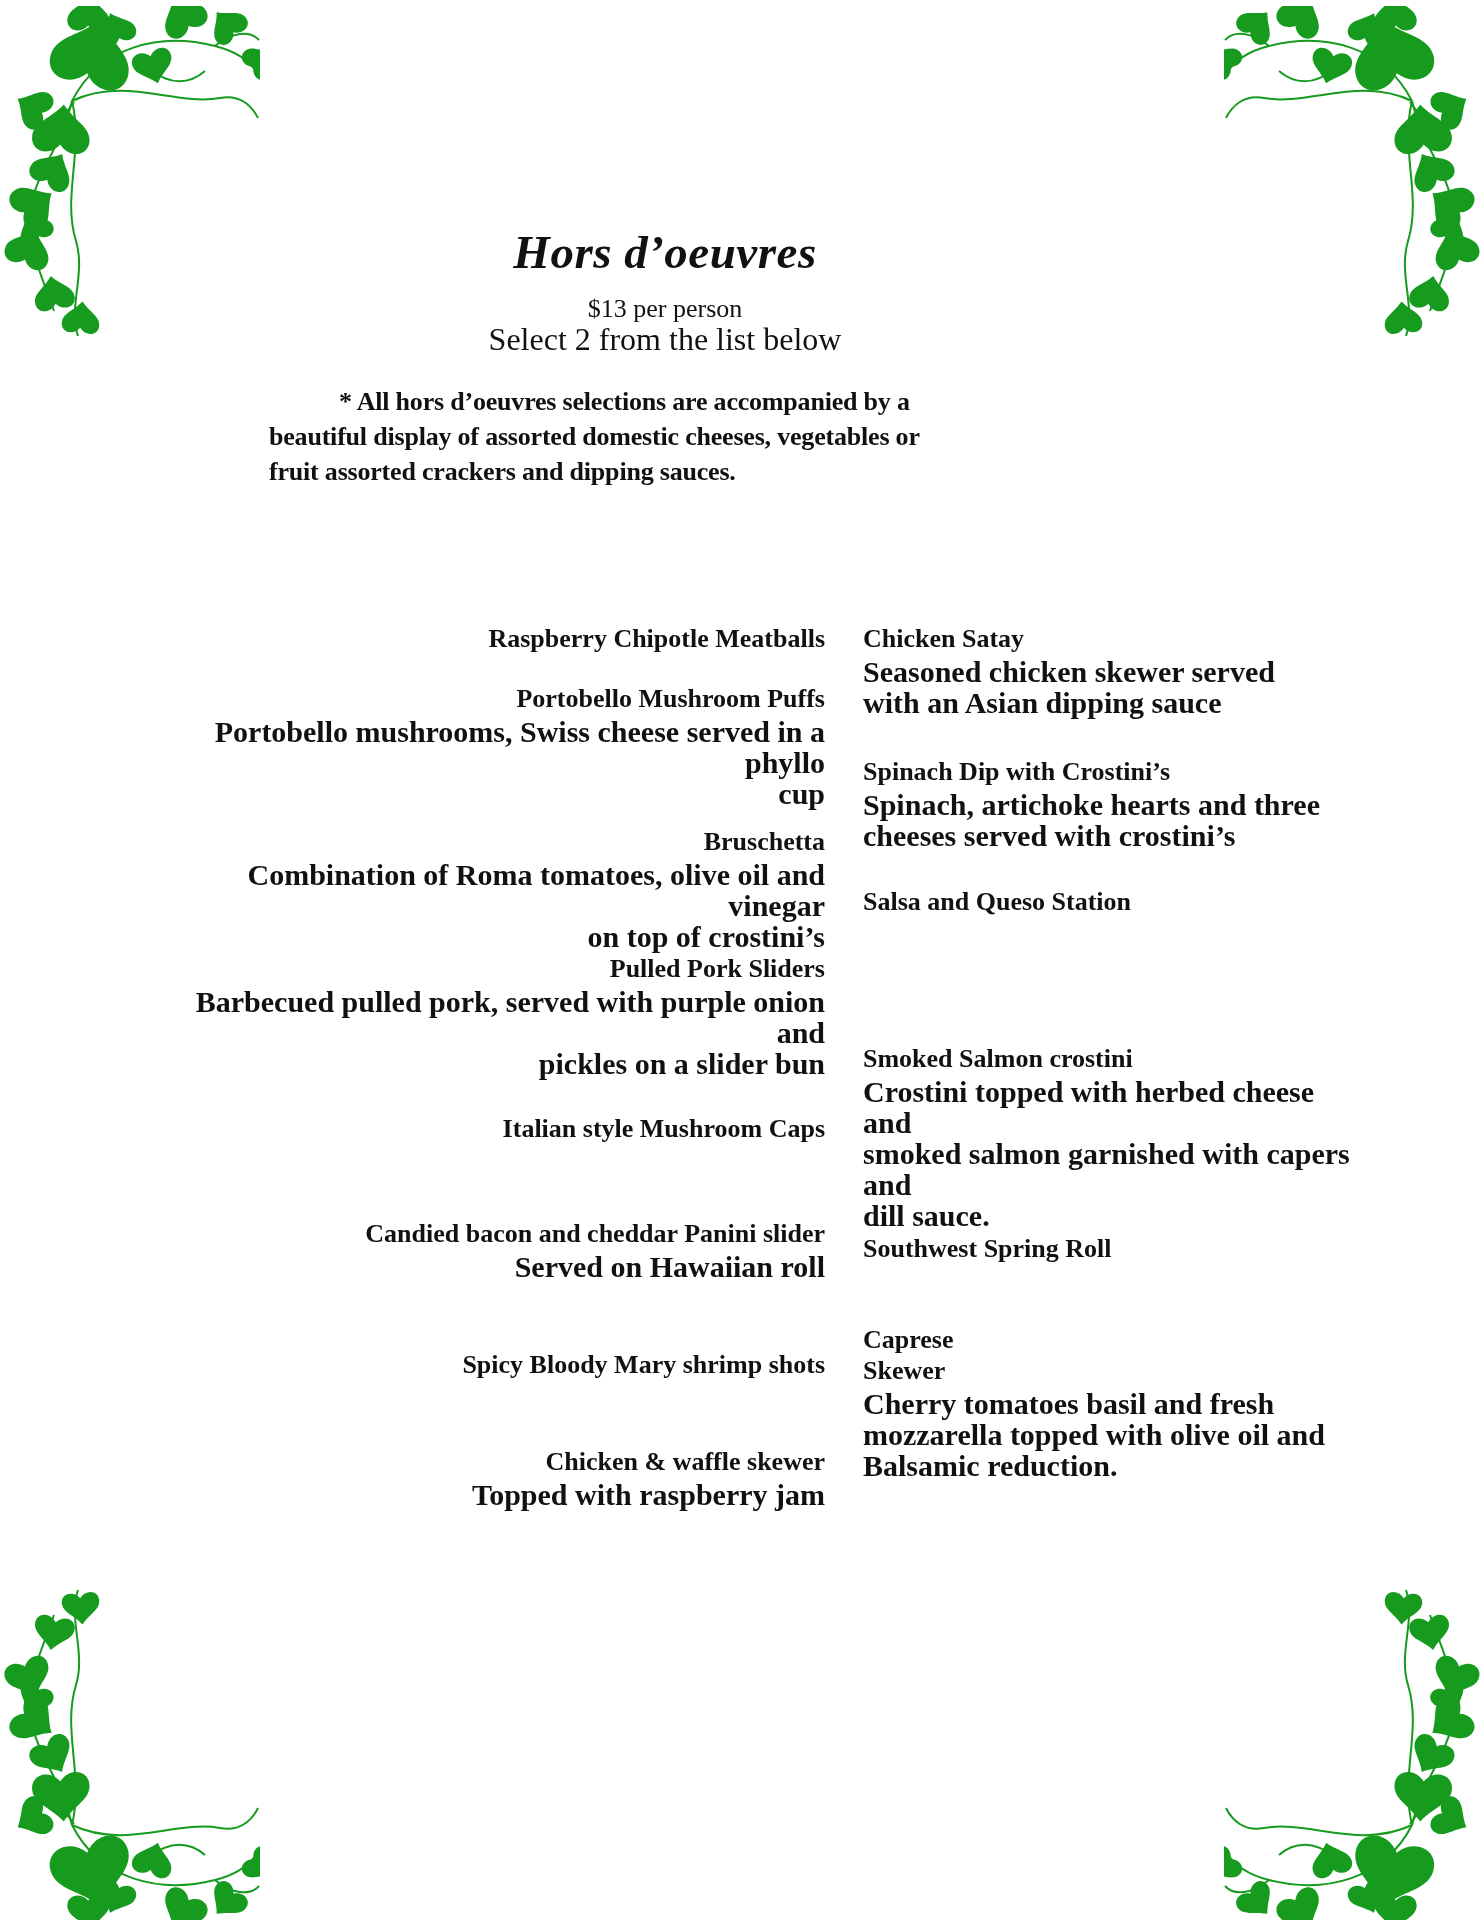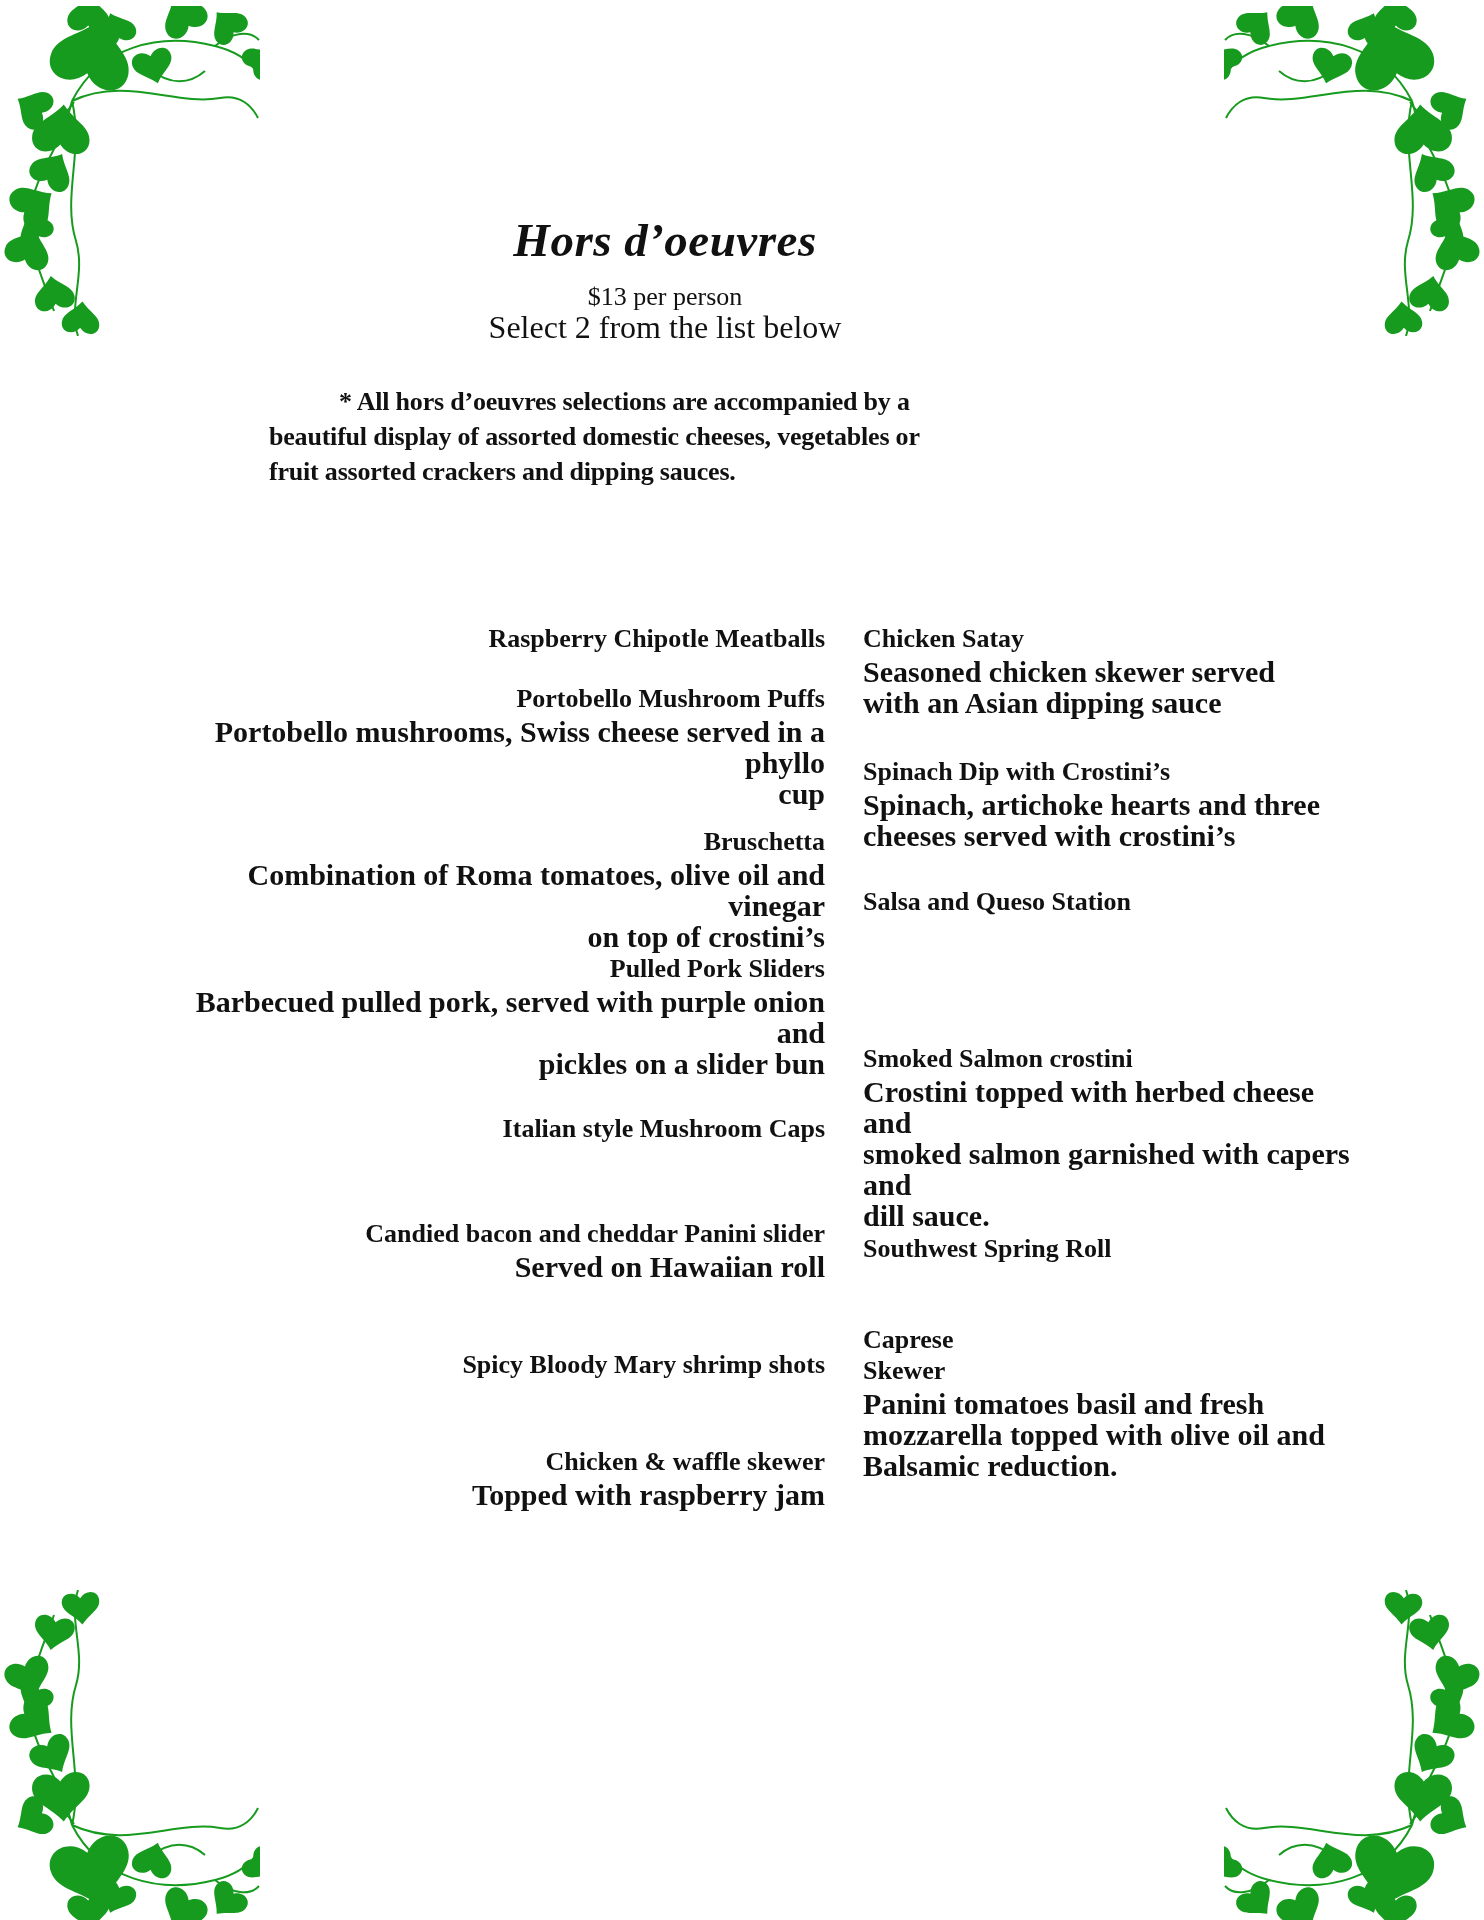--- a/index.html
+++ b/index.html
@@ -19,21 +19,21 @@
   .vine.tr{right:0;top:6px;transform:scaleX(-1);}
   .vine.bl{left:0;bottom:0;transform:scaleY(-1);}
   .vine.br{right:0;bottom:0;transform:scale(-1,-1);}
 
   
   .header{
     position:absolute;top:212px;left:0;width:1330px;
     text-align:center;
   }
   .title{
-    margin:0;
+    margin:12px;
     font-size:47px;line-height:56px;
     font-style:italic;font-weight:700;
     letter-spacing:.5px;
   }
   .price{margin:14px 0 0 0;font-size:26px;line-height:30px;}
   .instruction{margin:0;font-size:32px;line-height:30px;}
 
   
   .note{
     position:absolute;top:384px;left:269px;width:820px;
@@ -179,19 +179,19 @@
 smoked salmon garnished with capers and
 dill sauce.</p>
     </div>
     <div class="item" style="top:1233px">
       <h3>Southwest Spring Roll</h3>
       <p></p>
     </div>
     <div class="item" style="top:1324px">
       <h3>Caprese
 Skewer</h3>
-      <p>Panini tomatoes basil and fresh
+      <p>Cherry tomatoes basil and fresh
 mozzarella topped with olive oil and
 Balsamic reduction.</p>
     </div>
   </div>
 
 </div>
 
 </body></html>

